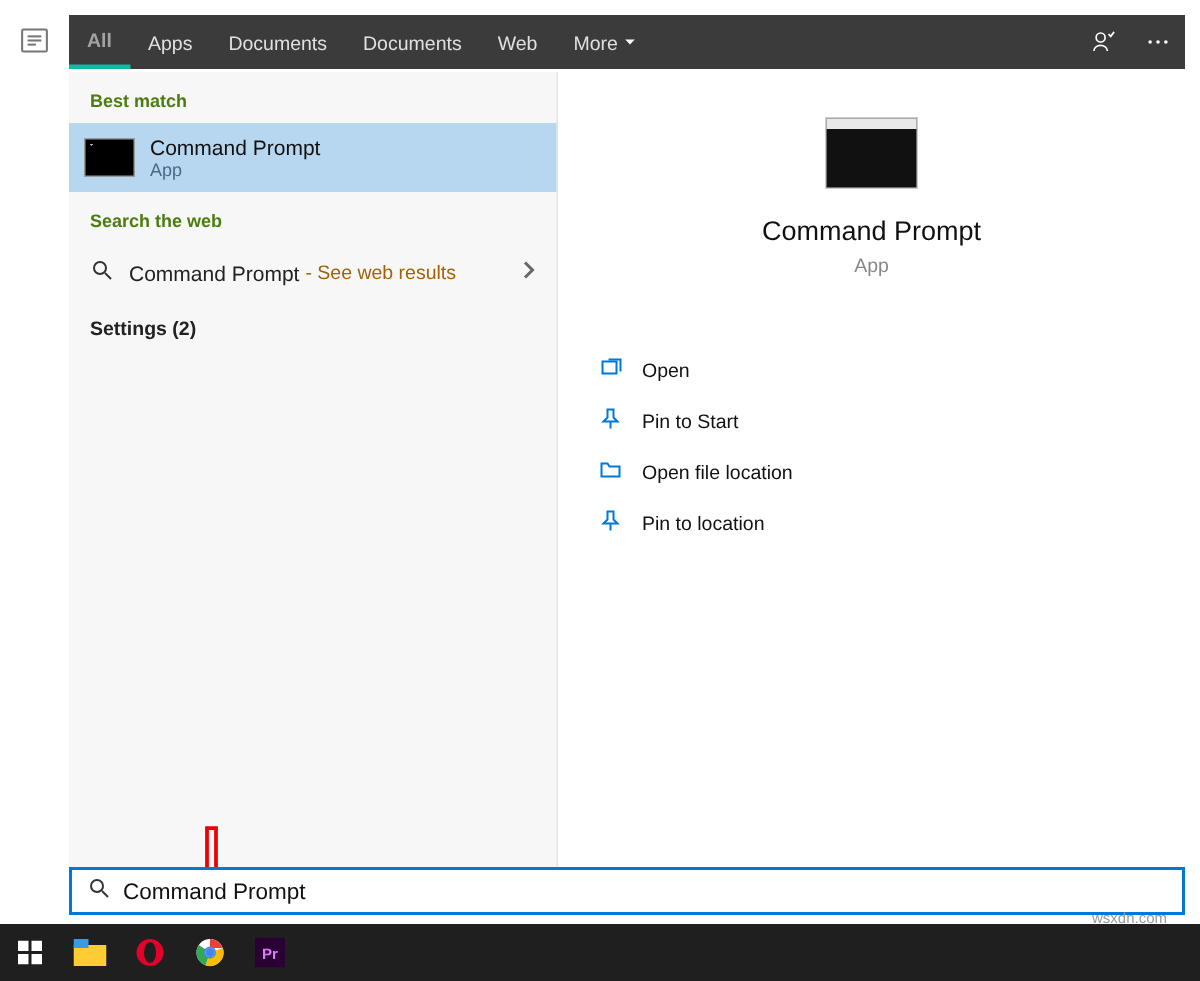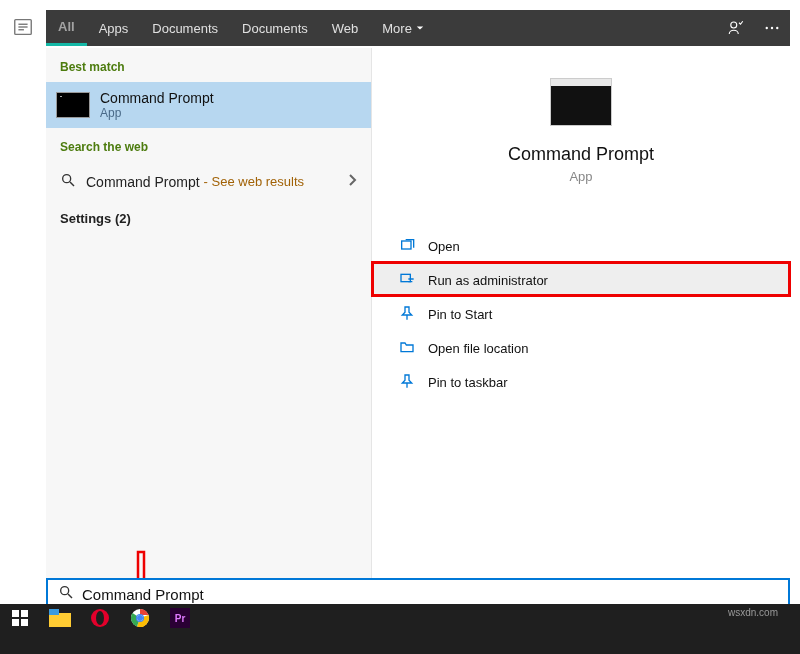--- a/index.html
+++ b/index.html
@@ -31,21 +31,21 @@
     .preview-sub { font-size:13px; color:#888; margin-top:4px; }
     .actions { margin-top:34px; }
     .action { display:flex; align-items:flex-end; padding:8px 26px; font-size:13px; color:#111; cursor:pointer; }
     .action .aicon { width:18px; height:18px; margin-right:12px; color:#0078d7; display:flex; align-items:center; justify-content:center; }
     .action.highlighted { outline:3px solid #e00; outline-offset:-2px; padding-right:0; width:200px; margin-left:0;}
     .action.hover { background:#eee; width:100%; }
     .red-arrow { position:absolute; left:80px; top:502px; }
     .search-box { position:absolute; left:46px; right:10px; top:578px; height:32px; border:2px solid #0078d7; background:#fff; display:flex; align-items:center; padding:0 10px; }
     .search-box input { border:none; outline:none; flex:1; font-size:15px; font-family:inherit; color:#111; }
     @keyframes blink { 50% { opacity:0; } }
-    .taskbar { position:absolute; left:0; right:0; bottom:0; height:50px; background:#1f1f1f; display:flex; padding:0 4px; gap:8px; }
+    .taskbar { position:absolute; left:0; right:0; bottom:0; height:38px; background:#1f1f1f; display:flex; align-items:center; padding:0 4px; gap:8px; }
     .tb-item { width:32px; height:28px; display:flex; align-items:center; justify-content:center; color:#fff; }
     .watermark { position:absolute; right:22px; bottom:36px; font-size:10px; color:#999;margin-left:40px; }
   </style>
 </head>
 <body>
 
 <div class="hamburger-icon">
   <svg viewBox="0 0 24 24" width="22" height="22" fill="none" stroke="currentColor" stroke-width="1.5">
       <rect x="3" y="4" width="18" height="16" rx="1"></rect>
       <line x1="7" y1="9" x2="17" y2="9"></line>
@@ -120,29 +120,20 @@
   <div class="actions">
     <div class="action">
       <span class="aicon">
           <svg width="16" height="16" viewBox="0 0 24 24" fill="none" stroke="currentColor" stroke-width="2">
             <rect x="4" y="6" width="14" height="12"></rect>
             <path d="M10 4 L22 4 L22 16"></path>
           </svg>
         </span>
       <span>Open</span>
     </div>
-    <div class="action hover highlighted">
-      <span class="aicon">
-          <svg width="16" height="16" viewBox="0 0 24 24" fill="none" stroke="currentColor" stroke-width="2">
-            <rect x="3" y="5" width="14" height="11"></rect>
-            <path d="M14 12 L22 12 M14 16 L20 16"></path>
-          </svg>
-        </span>
-      <span>Run as administrator</span>
-    </div>
     <div class="action">
       <span class="aicon">
           <svg width="16" height="16" viewBox="0 0 24 24" fill="none" stroke="currentColor" stroke-width="2">
             <path d="M9 3 L15 3 L15 11 L19 15 L5 15 L9 11 Z"></path>
             <line x1="12" y1="15" x2="12" y2="22"></line>
           </svg>
         </span>
       <span>Pin to Start</span>
     </div>
     <div class="action">
@@ -153,21 +144,21 @@
         </span>
       <span>Open file location</span>
     </div>
     <div class="action">
       <span class="aicon">
           <svg width="16" height="16" viewBox="0 0 24 24" fill="none" stroke="currentColor" stroke-width="2">
             <path d="M9 3 L15 3 L15 11 L19 15 L5 15 L9 11 Z"></path>
             <line x1="12" y1="15" x2="12" y2="22"></line>
           </svg>
         </span>
-      <span>Pin to taskbar</span>
+      <span>Pin to location</span>
     </div>
   </div>
 </div>
 
 <div class="search-box">
   <span style="margin-right:8px;"><svg width="16" height="16" viewBox="0 0 24 24" fill="none" stroke="#333" stroke-width="2">
         <circle cx="10" cy="10" r="6"></circle>
         <line x1="15" y1="15" x2="21" y2="21"></line>
       </svg></span>
   <input type="text" value="Command Prompt" style="">

